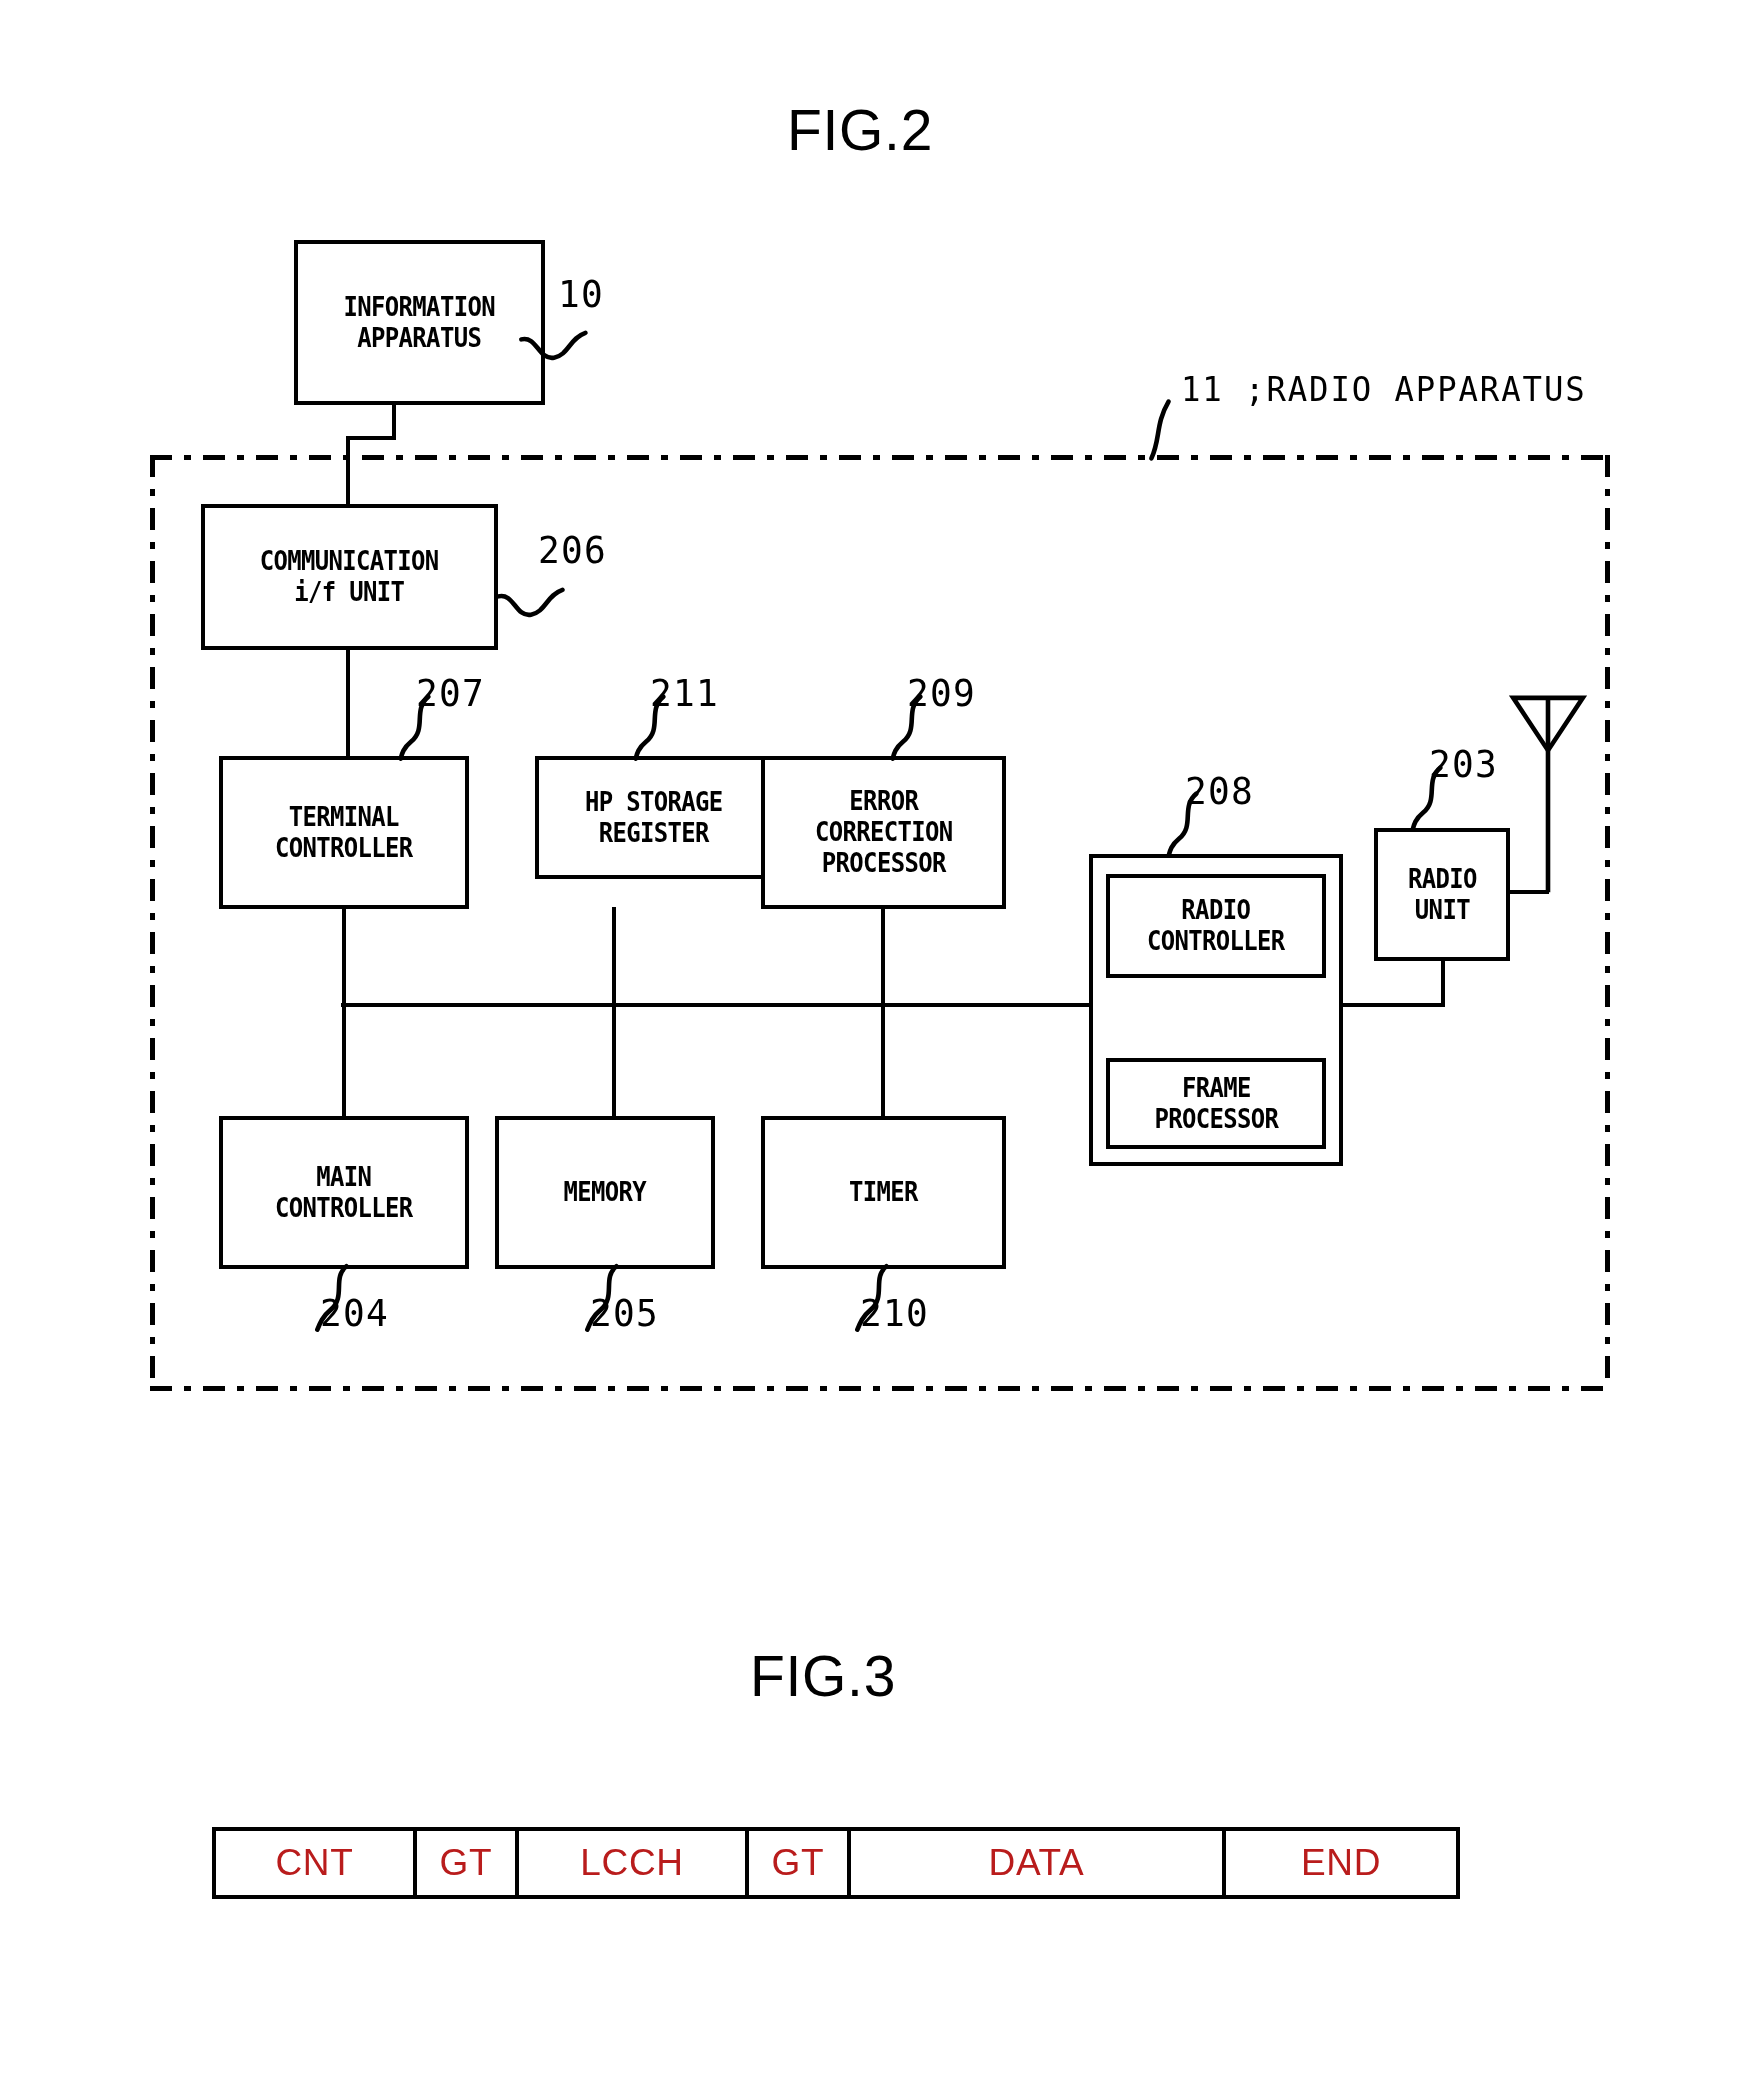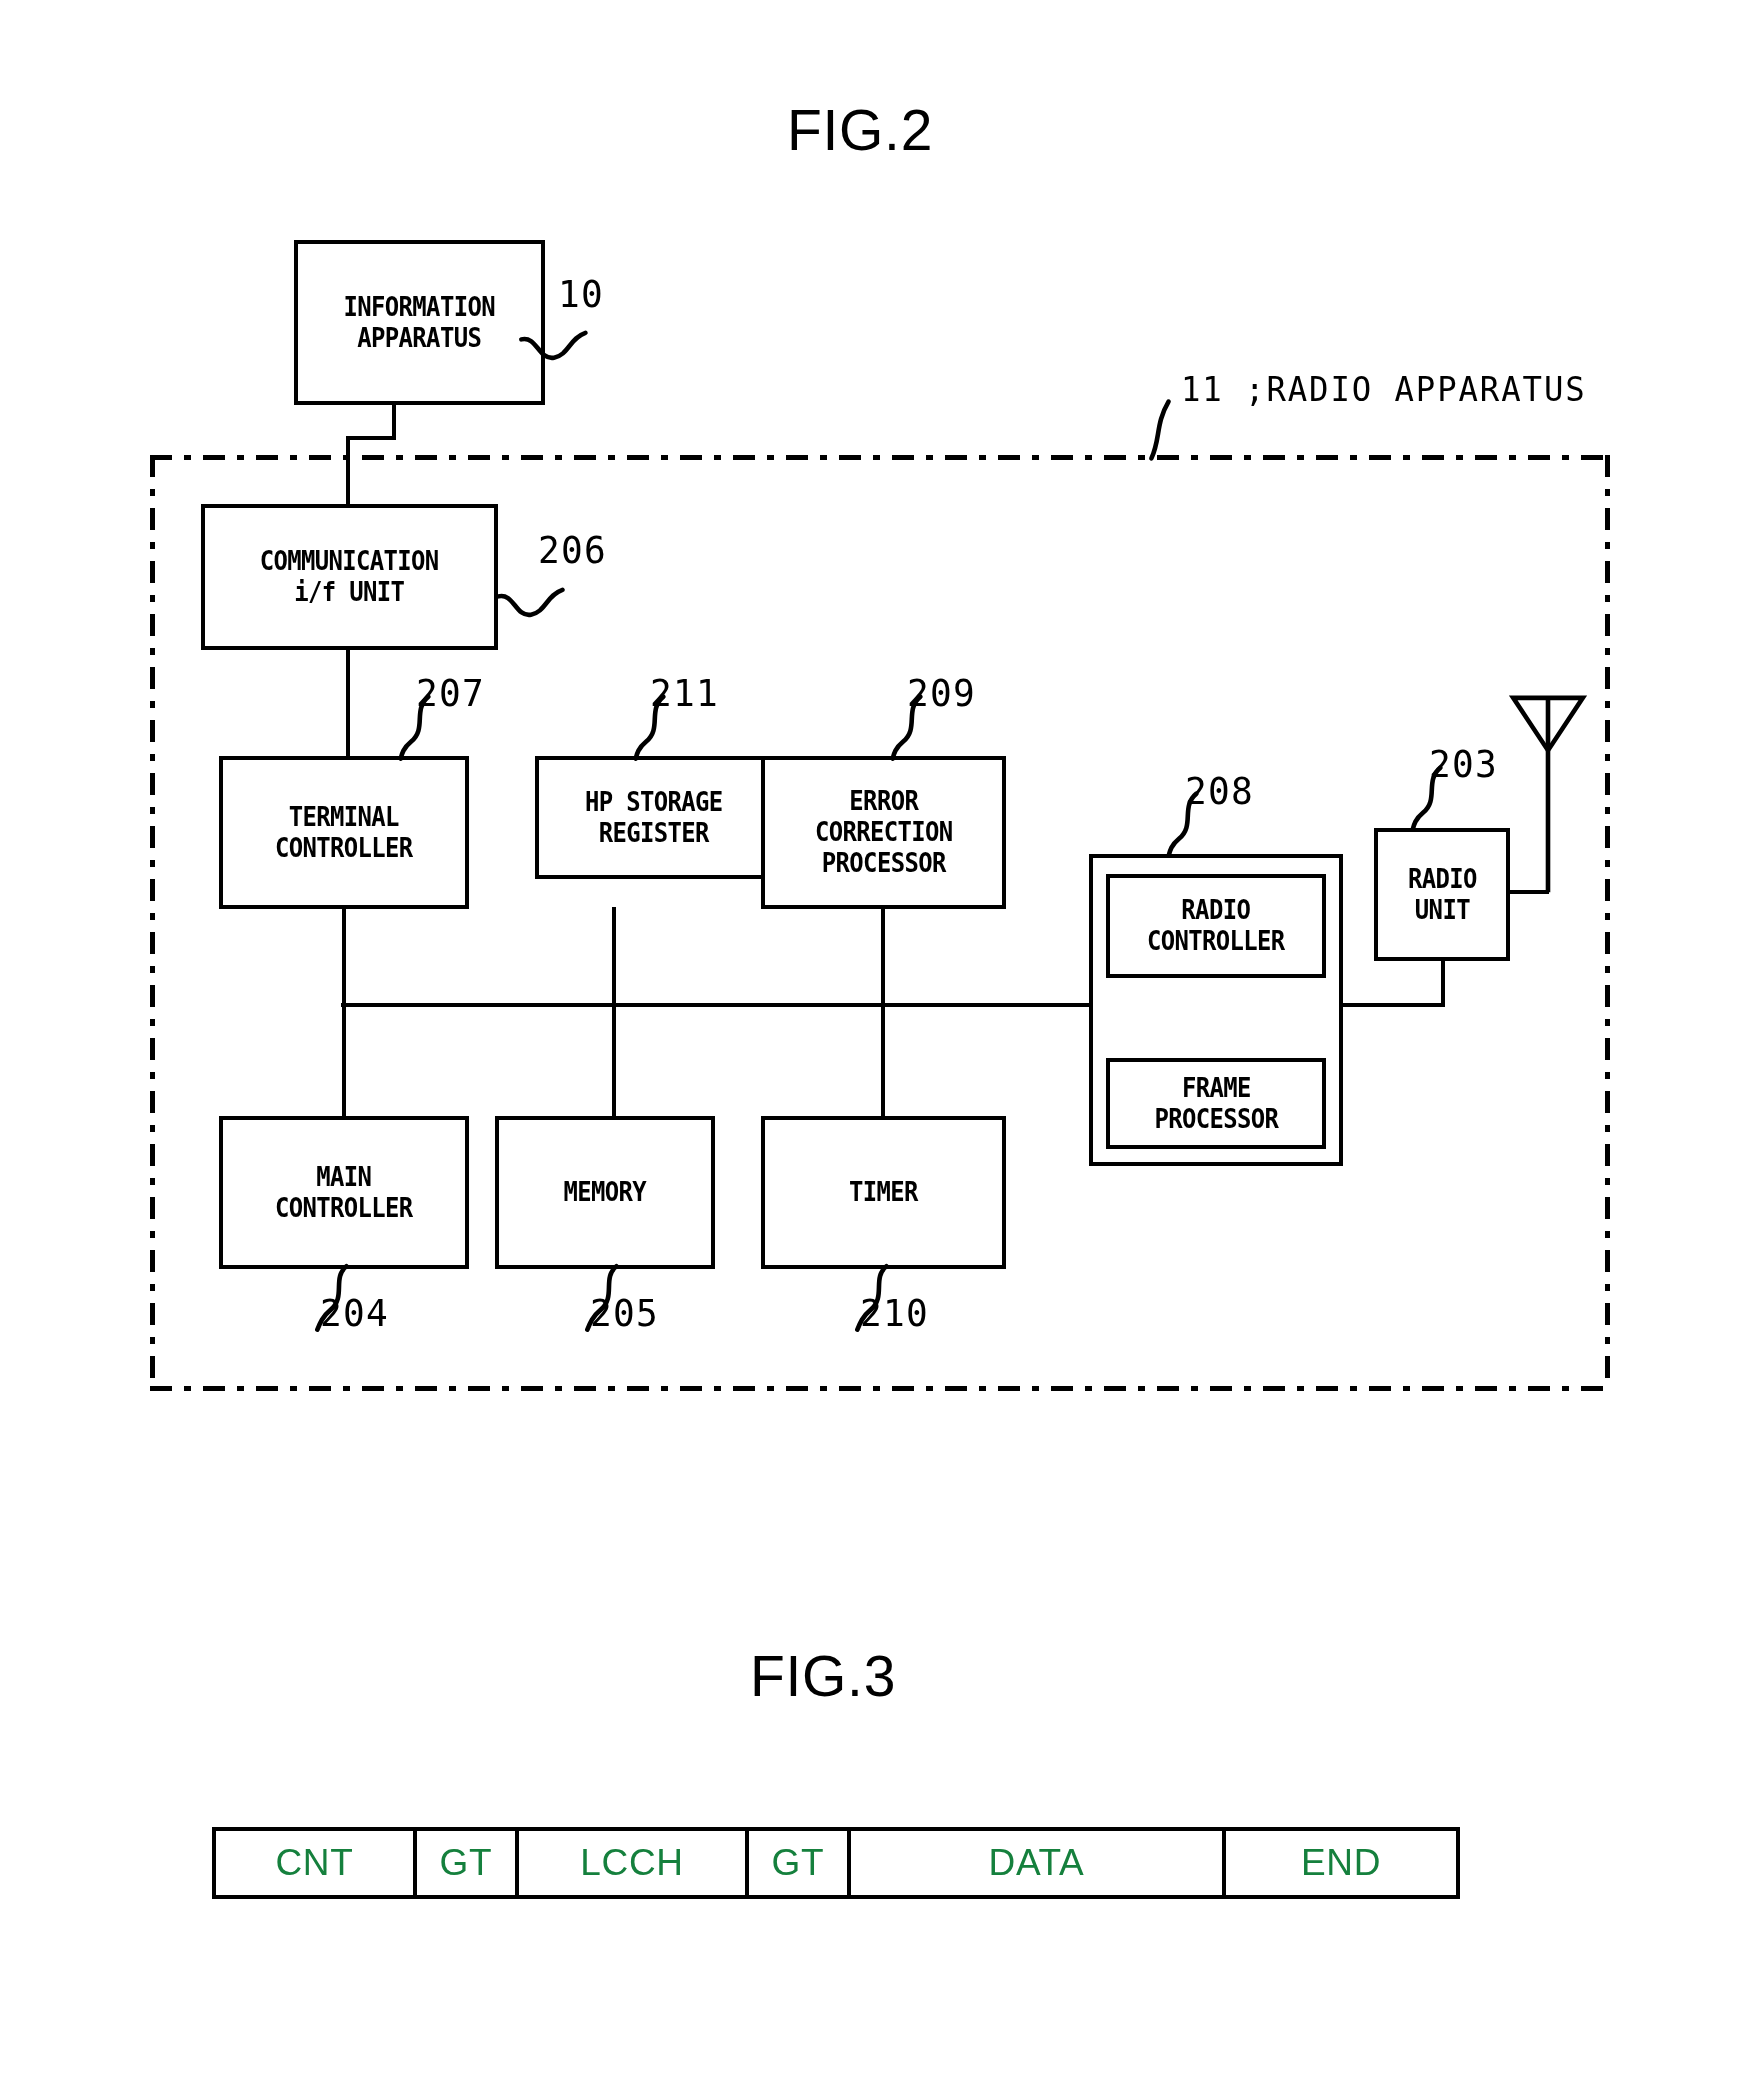--- a/index.html
+++ b/index.html
@@ -113,21 +113,21 @@
   #fig3-table .cell {
     box-sizing: border-box;
     border-right: 4px solid #000;
     display: flex;
     align-items: center;
     justify-content: center;
     font-family: "Liberation Sans", sans-serif;
     font-size: 37px;
     font-weight: 400;
     letter-spacing: 0.7px;
-    color: #15803d;
+    color: #b91c1c;
   }
   #fig3-table .cell:last-child { border-right: none; }
 
   
   .antenna { position: absolute; }
 </style>
 </head>
 <body>
 
 <div id="page">

